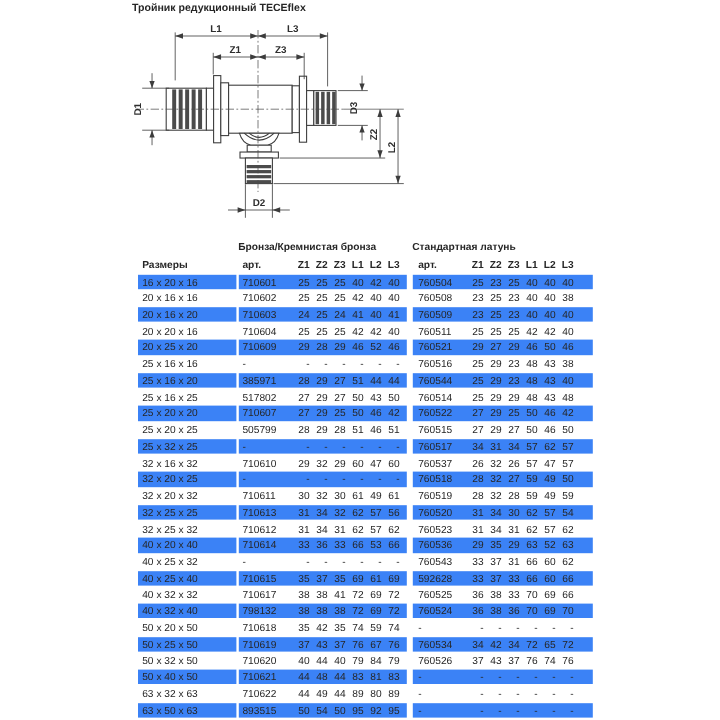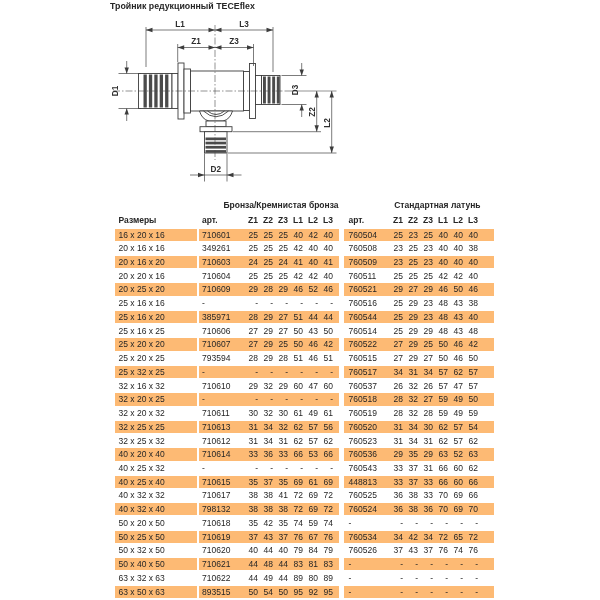--- a/index.html
+++ b/index.html
@@ -16,24 +16,24 @@
   .size-blk{width:81.5px;padding-left:3.5px;}
   .gap1{width:2px;}
   .gap2{width:5px;}
   .data-blk{display:flex;}
   .data-blk.bronze{width:140px;}
   .data-blk.brass{width:150px;}
   .data-blk .art{width:47px;box-sizing:border-box;padding-left:3.5px;}
   .data-blk.brass .art{padding-left:5px;}
   .data-blk .num{width:15px;box-sizing:border-box;text-align:right;padding-right:2.5px;}
   .grouprow{height:13px;line-height:13px;}
-  .grouprow .gtitle{font-weight:bold;text-align:right;}
+  .grouprow .gtitle{font-weight:bold;text-align:left;}
   .headrow{height:16.5px;line-height:16.5px;font-weight:bold;align-items:flex-end;}
   .tbody .trow{height:12.3px;line-height:12.4px;margin-bottom:1.45px;}
-  .trow.shaded .blk{background:#fdba74;}
+  .trow.shaded .blk{background:#3b82f6;}
 </style>
 </head>
 <body>
 
 <div class="page">
 
   <div class="title">Тройник редукционный TECEflex</div>
 
   <svg class="diagram" width="250" height="175" viewBox="0 0 250 175">
     <g stroke="#3c3c3c" stroke-width="0.9" fill="#ffffff">
@@ -194,21 +194,21 @@
             <span class="num">25</span>
             <span class="num">40</span>
             <span class="num">40</span>
             <span class="num">40</span>
           </div>
         </div>
         <div class="trow">
           <div class="blk size-blk">20 x 16 x 16</div>
           <div class="gap gap1"></div>
           <div class="blk data-blk bronze">
-            <span class="art">349261</span>
+            <span class="art">710602</span>
             <span class="num">25</span>
             <span class="num">25</span>
             <span class="num">25</span>
             <span class="num">42</span>
             <span class="num">40</span>
             <span class="num">40</span>
           </div>
           <div class="gap gap2"></div>
           <div class="blk data-blk brass">
             <span class="art">760508</span>
@@ -332,21 +332,21 @@
             <span class="num">23</span>
             <span class="num">48</span>
             <span class="num">43</span>
             <span class="num">40</span>
           </div>
         </div>
         <div class="trow">
           <div class="blk size-blk">25 x 16 x 25</div>
           <div class="gap gap1"></div>
           <div class="blk data-blk bronze">
-            <span class="art">710606</span>
+            <span class="art">517802</span>
             <span class="num">27</span>
             <span class="num">29</span>
             <span class="num">27</span>
             <span class="num">50</span>
             <span class="num">43</span>
             <span class="num">50</span>
           </div>
           <div class="gap gap2"></div>
           <div class="blk data-blk brass">
             <span class="art">760514</span>
@@ -378,21 +378,21 @@
             <span class="num">25</span>
             <span class="num">50</span>
             <span class="num">46</span>
             <span class="num">42</span>
           </div>
         </div>
         <div class="trow">
           <div class="blk size-blk">25 x 20 x 25</div>
           <div class="gap gap1"></div>
           <div class="blk data-blk bronze">
-            <span class="art">793594</span>
+            <span class="art">505799</span>
             <span class="num">28</span>
             <span class="num">29</span>
             <span class="num">28</span>
             <span class="num">51</span>
             <span class="num">46</span>
             <span class="num">51</span>
           </div>
           <div class="gap gap2"></div>
           <div class="blk data-blk brass">
             <span class="art">760515</span>
@@ -595,21 +595,21 @@
             <span class="art">710615</span>
             <span class="num">35</span>
             <span class="num">37</span>
             <span class="num">35</span>
             <span class="num">69</span>
             <span class="num">61</span>
             <span class="num">69</span>
           </div>
           <div class="gap gap2"></div>
           <div class="blk data-blk brass">
-            <span class="art">448813</span>
+            <span class="art">592628</span>
             <span class="num">33</span>
             <span class="num">37</span>
             <span class="num">33</span>
             <span class="num">66</span>
             <span class="num">60</span>
             <span class="num">66</span>
           </div>
         </div>
         <div class="trow">
           <div class="blk size-blk">40 x 32 x 32</div>

